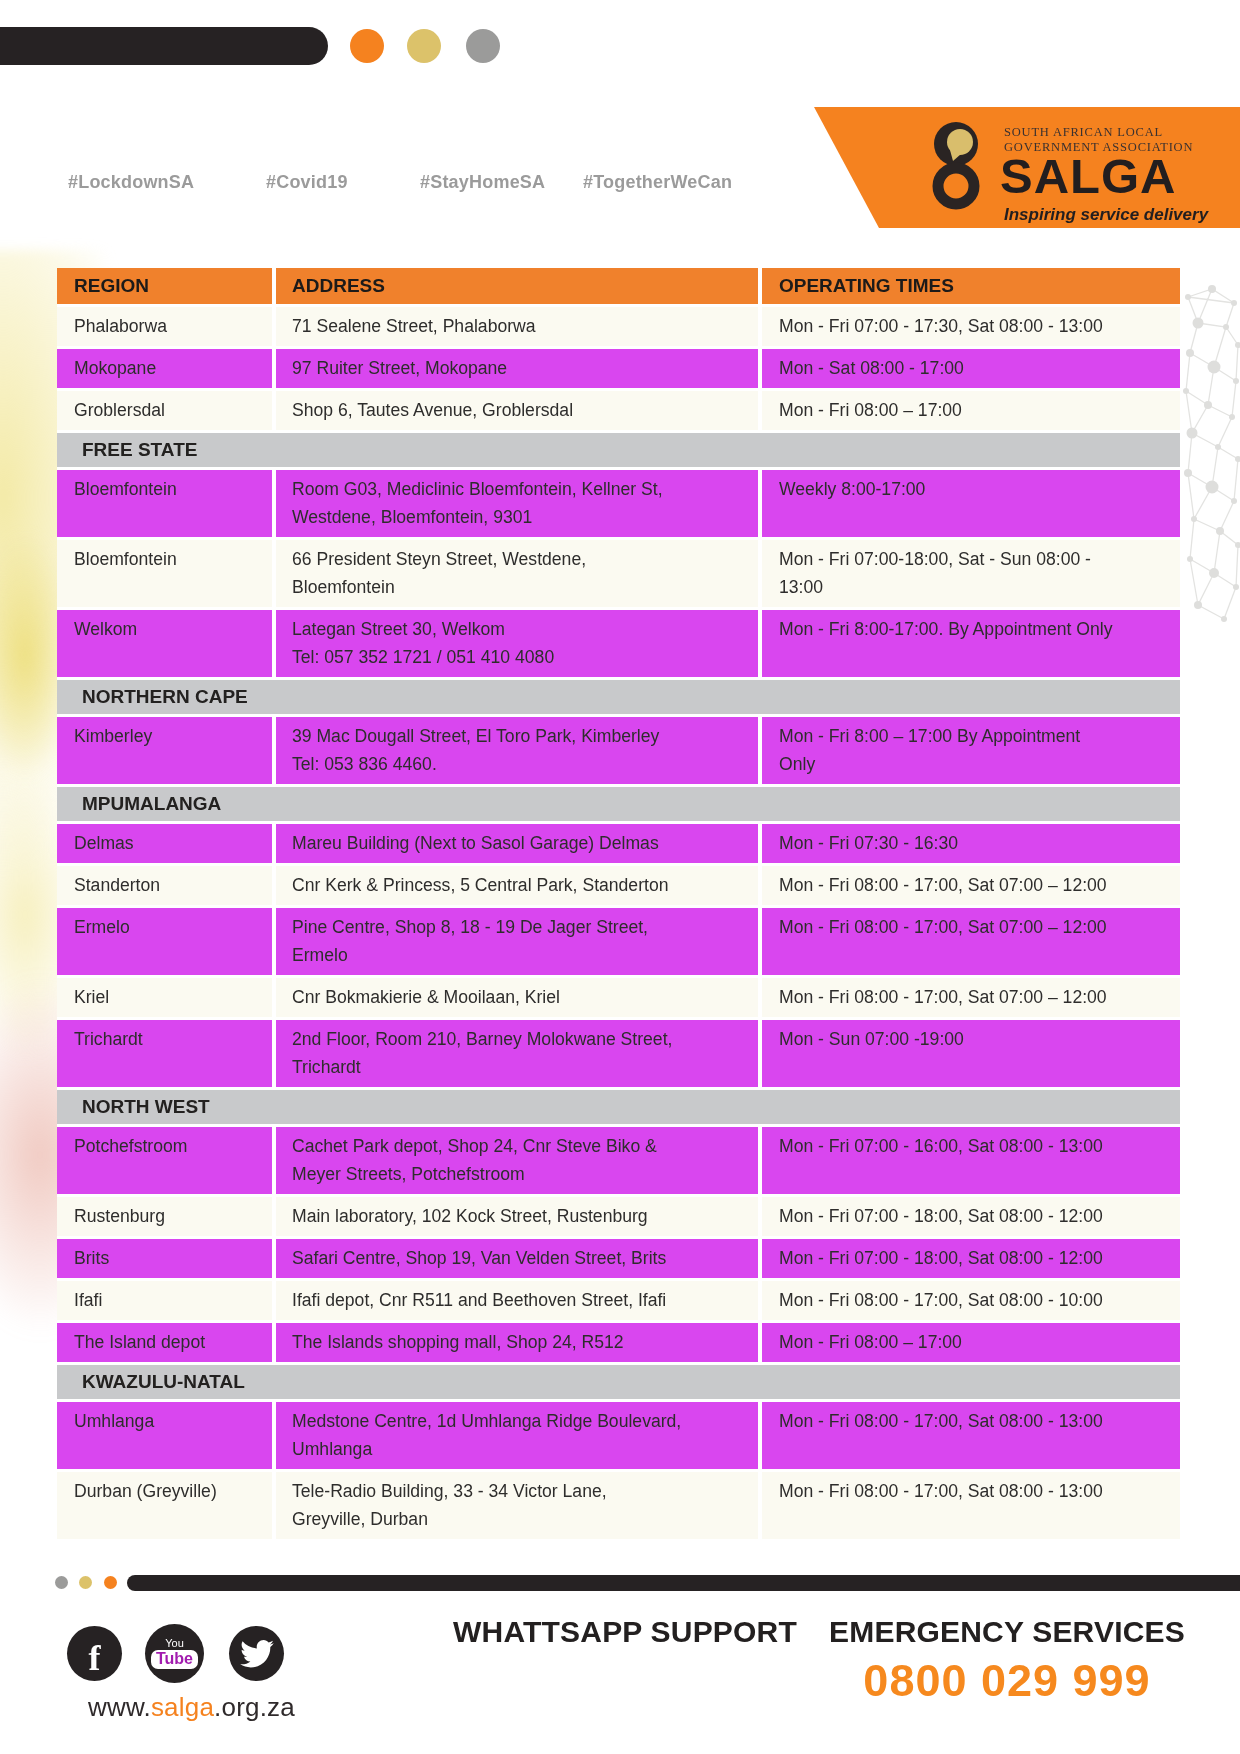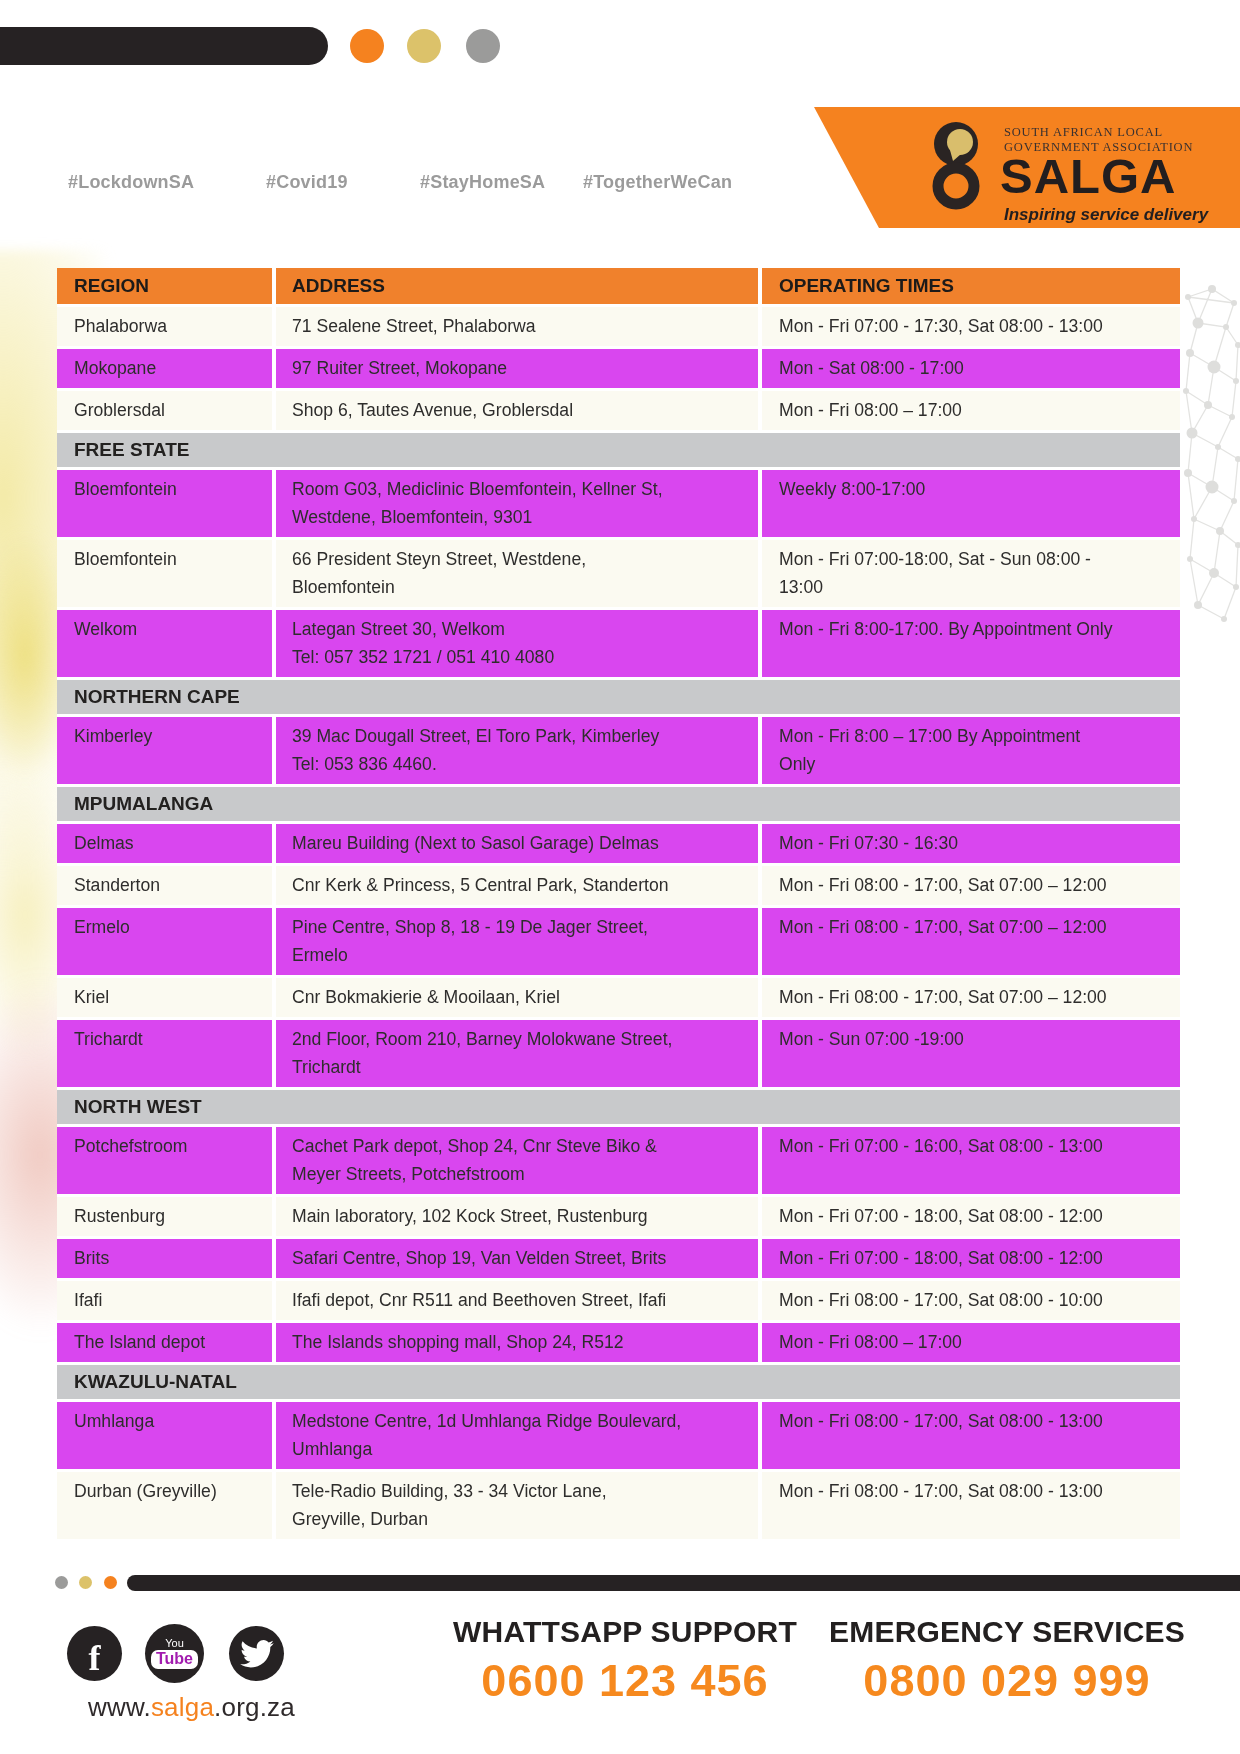--- a/index.html
+++ b/index.html
@@ -46,21 +46,21 @@
   .trow { display:flex; border-bottom:3px solid #fff; }
   .cell { font-size:17.6px; line-height:28px; color:#2E2D2C; padding:5px 6px 6px 17px; white-space:pre-line; }
   .c-region  { width:215px; margin-right:4px; }
   .c-address { width:482px; margin-right:4px; padding-left:16px; }
   .c-times   { width:418px; }
   .shade-dark  .cell { background:#d946ef; }
   .shade-light .cell { background:#FBFAF1; }
   .thead .cell { background:#F0812C; font-weight:bold; font-size:19px; line-height:26px;
     color:#1C1A19; padding-top:5px; padding-bottom:5px; }
   .srow { background:#C8C9CB; border-bottom:3px solid #fff; font-weight:bold; font-size:19px;
-    line-height:26px; color:#232120; padding:4px 12px 4px 17px; }
+    line-height:26px; color:#232120; padding:4px 12px 4px 25px; }
 
   
   .fdot { position:absolute; border-radius:50%; width:13px; height:13px; top:1576px; }
   .fdot-gray   { left:55px;  background:#9B9B9A; }
   .fdot-tan    { left:79px;  background:#DCC26A; }
   .fdot-orange { left:104px; background:#F5821F; }
   .footbar { position:absolute; left:127px; top:1575px; width:1113px; height:16px;
     background:#262223; border-radius:8px 0 0 8px; }
 
   .social { position:absolute; top:1626px; width:55px; height:55px; background:#262223;
@@ -290,20 +290,19 @@
       <path fill="#fff" d="M24 2.4c-.9.4-1.8.7-2.8.8 1-.6 1.8-1.6 2.2-2.7-1 .6-2 1-3.1 1.2C19.4.7 18.1 0 16.7 0c-2.7 0-4.9 2.2-4.9 4.9 0 .4 0 .8.1 1.1C7.8 5.8 4.1 3.9 1.7.9 1.2 1.7 1 2.5 1 3.4c0 1.7.9 3.2 2.2 4.1-.8 0-1.6-.2-2.2-.6v.1c0 2.4 1.7 4.4 3.9 4.8-.4.1-.8.2-1.3.2-.3 0-.6 0-.9-.1.6 2 2.4 3.4 4.6 3.4-1.7 1.3-3.8 2.1-6.1 2.1H0c2.2 1.4 4.8 2.2 7.5 2.2 9.1 0 14-7.5 14-14v-.6c1-.7 1.8-1.6 2.5-2.6z"></path>
     </svg>
   </div>
 
   <div class="website">
     <span>www.</span><span class="hl">salga</span><span>.org.za</span>
   </div>
 
   <div class="contact contact-support">
     <div class="clabel">WHATTSAPP SUPPORT</div>
-    <div class="cnumber">0600 123 456</div>
   </div>
   <div class="contact contact-emergency">
     <div class="clabel">EMERGENCY SERVICES</div>
     <div class="cnumber">0800 029 999</div>
   </div>
 
 </div>
 
 </body></html>

